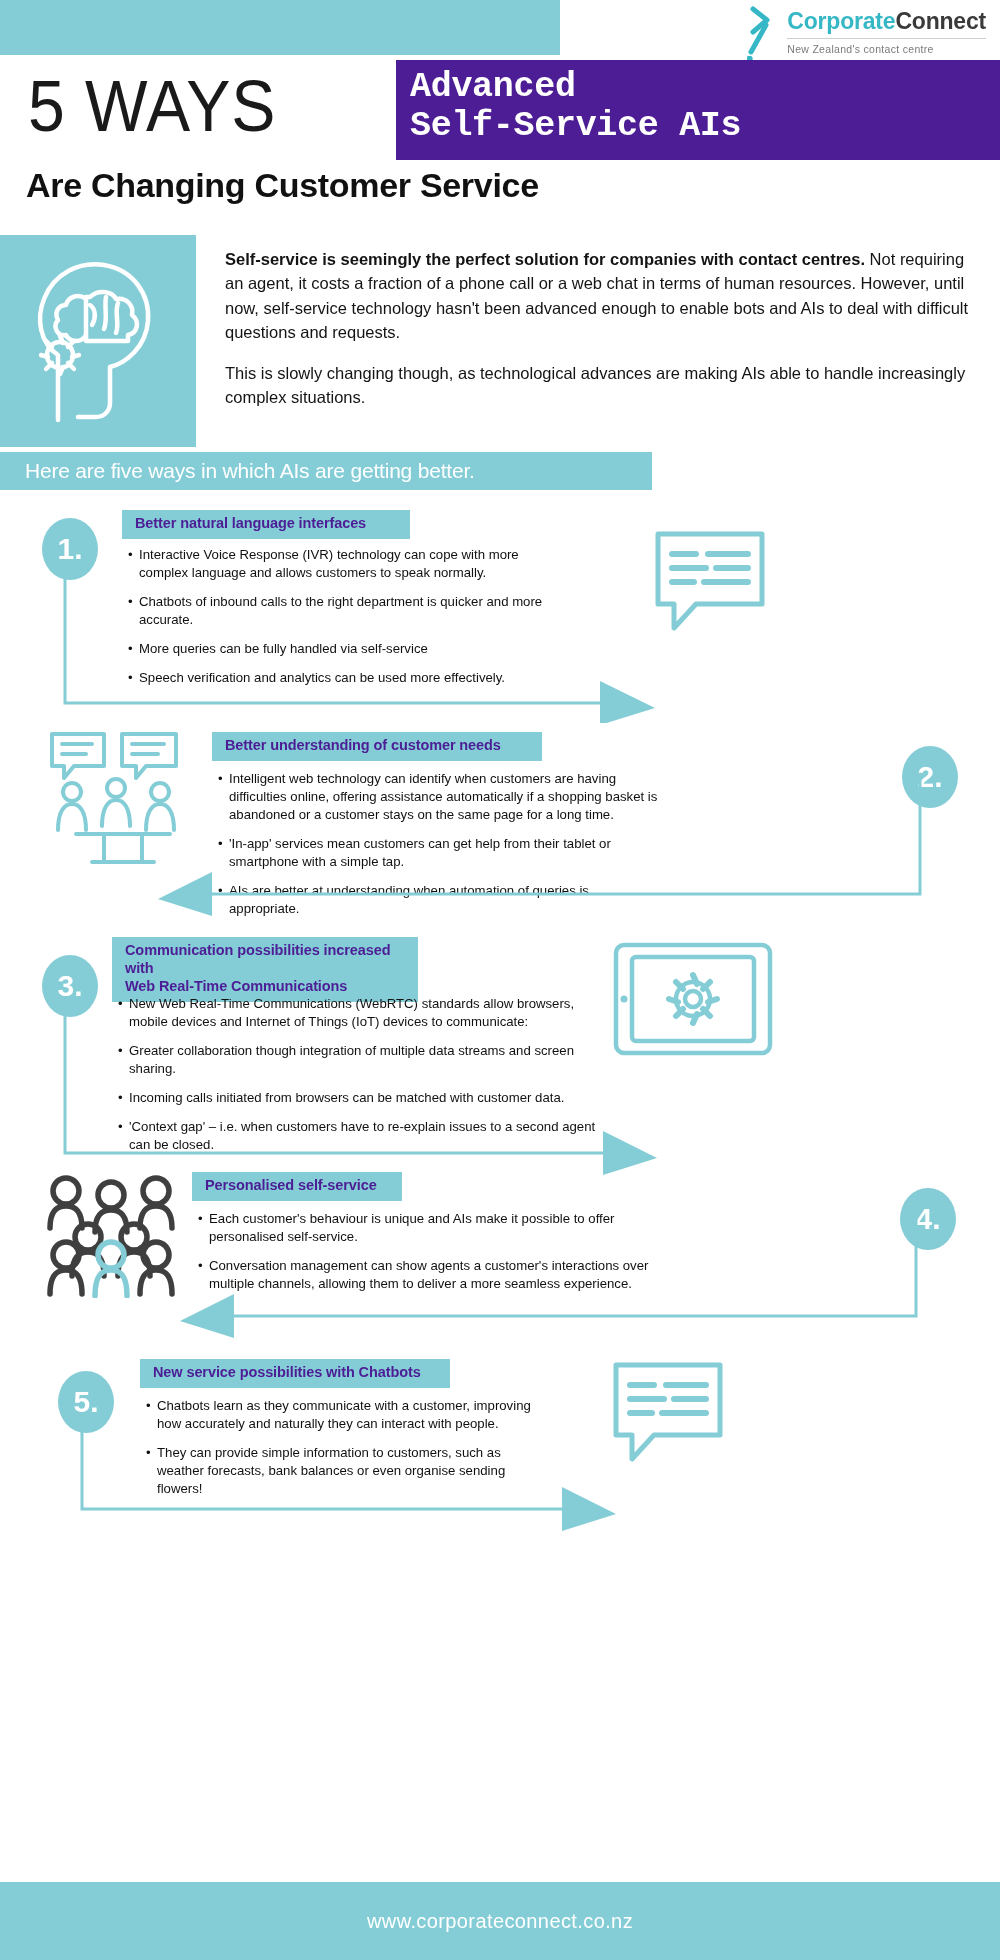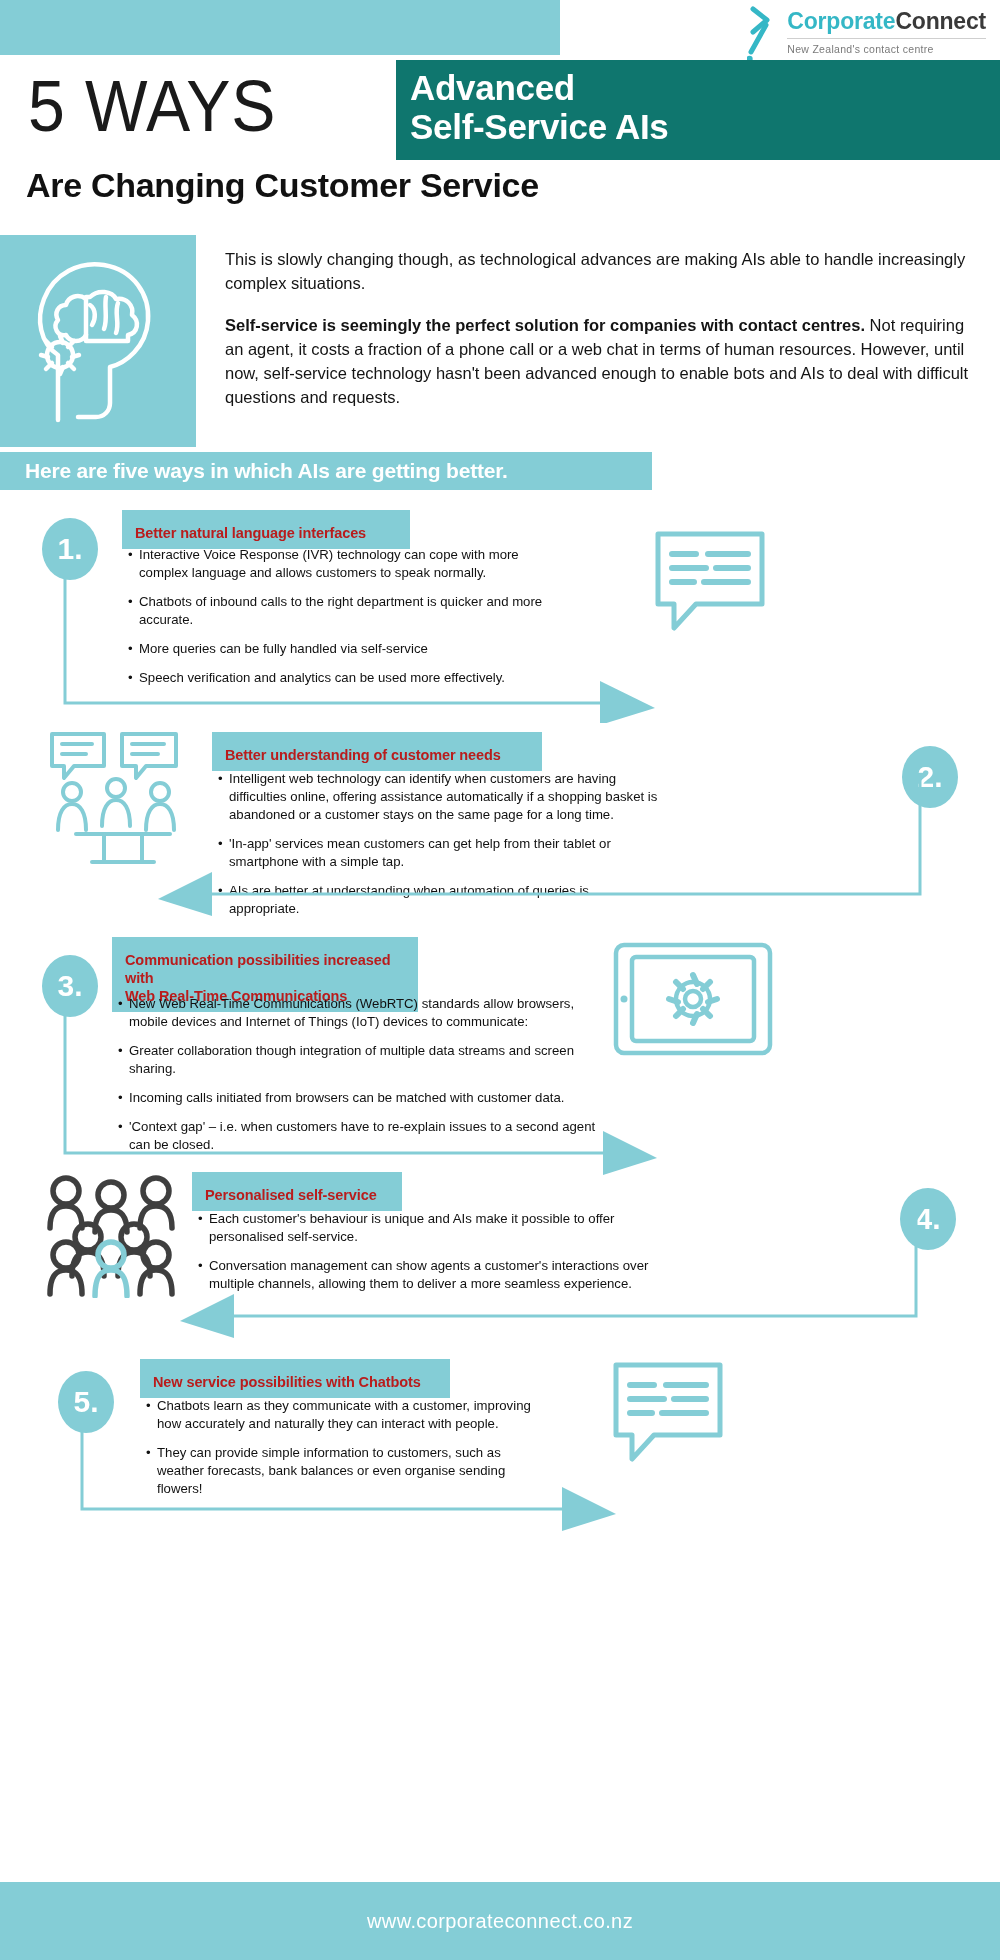--- a/index.html
+++ b/index.html
@@ -33,22 +33,23 @@
   .title-area { position: relative; height: 175px; }
   .title-5ways {
     position: absolute; left: 28px; top: 10px;
     font-size: 72px; font-weight: 400; color: #1a1a1a;
     letter-spacing: 1px; line-height: 1;
     font-family: "Liberation Sans Narrow", "Liberation Sans", sans-serif;
     transform: scaleX(0.92); transform-origin: left top;
   }
   .title-block {
     position: absolute; left: 396px; top: 0px; width: 604px; height: 100px;
-    background: #0f766e; color: #ffffff;
+    background: #4c1d95; color: #ffffff;
     padding: 8px 0 0 14px;
+    font-family: Liberation Mono, monospace;
   }
   .title-block .l1, .title-block .l2 {
     font-size: 35px; font-weight: 700; line-height: 1.12; letter-spacing: -0.3px;
   }
   .title-sub {
     position: absolute; left: 26px; top: 106px;
     font-size: 34px; font-weight: 700; color: #111111; letter-spacing: -0.3px;
   }
 
   
@@ -62,36 +63,36 @@
     font-size: 16.5px; line-height: 1.47; color: #141414;
   }
   .intro-text p { margin-bottom: 17px; }
   .intro-text b { font-weight: 700; }
 
   
   .banner-wrap { position: relative; height: 58px; }
   .banner {
     position: absolute; left: 0; top: 2px; width: 652px; height: 38px;
     background: #84cdd6; color: #ffffff;
-    font-size: 21px; font-weight: 700; letter-spacing: -0.2px;
+    font-size: 21px; font-weight: 400; letter-spacing: -0.2px;
     display: flex; align-items: center; padding-left: 25px; text-align: center;
   }
 
   
   .section { position: relative; width: 1000px; }
   .num-bubble {
     position: absolute; width: 56px; height: 62px;
     background: #84cdd6; border-radius: 50%;
     color: #ffffff; font-size: 30px; font-weight: 700;
     display: flex; align-items: center; justify-content: center;
   }
   .sec-head {
-    position: absolute; background: #84cdd6; color: #b91c1c;
+    position: absolute; background: #84cdd6; color: #4c1d95;
     font-size: 14.5px; font-weight: 700; letter-spacing: -0.1px;
-    padding: 14px 13px 7px 13px; line-height: 1.25;
+    padding: 4px 13px 7px 13px; line-height: 1.25;
   }
   .bullets { position: absolute; font-size: 13.2px; line-height: 1.36; color: #111111; }
   .bullets .bullet { display: flex; margin-bottom: 11px; }
   .bullets .dot { width: 11px; flex: none; }
   .bullets .btxt { flex: 1; }
 
   .art { position: absolute; }
   .art svg { display: block; }
 
   
@@ -145,22 +146,22 @@
         <path d="M90 62 C98 54 112 56 116 64 C126 62 134 70 132 80 C140 86 138 98 128 100 L128 106 L86 106 L86 62 Z"></path>
         <path d="M90 70 C96 74 96 84 92 90"></path>
         <path d="M106 62 C104 72 108 84 104 94"></path>
         <path d="M118 68 C114 78 120 88 116 98"></path>
         <circle cx="60" cy="120" r="13"></circle>
         <path d="M60 101 L63 108 M60 139 L63 132 M41 120 L48 122 M79 120 L72 122 M46 106 L52 112 M74 134 L68 128 M46 134 L52 128 M74 106 L68 112"></path>
       </g>
     </svg>
   </div>
   <div class="intro-text">
+    <p><b>Self-service is seemingly the perfect solution for companies with contact centres.</b><span> Not requiring an agent, it costs a fraction of a phone call or a web chat in terms of human resources. However, until now, self-service technology hasn't been advanced enough to enable bots and AIs to deal with difficult questions and requests.</span></p>
     <p>This is slowly changing though, as technological advances are making AIs able to handle increasingly complex situations.</p>
-    <p><b>Self-service is seemingly the perfect solution for companies with contact centres.</b><span> Not requiring an agent, it costs a fraction of a phone call or a web chat in terms of human resources. However, until now, self-service technology hasn't been advanced enough to enable bots and AIs to deal with difficult questions and requests.</span></p>
   </div>
 </div>
 
 <div class="banner-wrap">
   <div class="banner">Here are five ways in which AIs are getting better.</div>
 </div>
 
 <div class="section" style="height:210px">
   <div class="num-bubble" style="left:42px; top:10px">1.</div>
   <div class="sec-head" style="left:122px; top:2px; width:288px">Better natural language interfaces</div>

